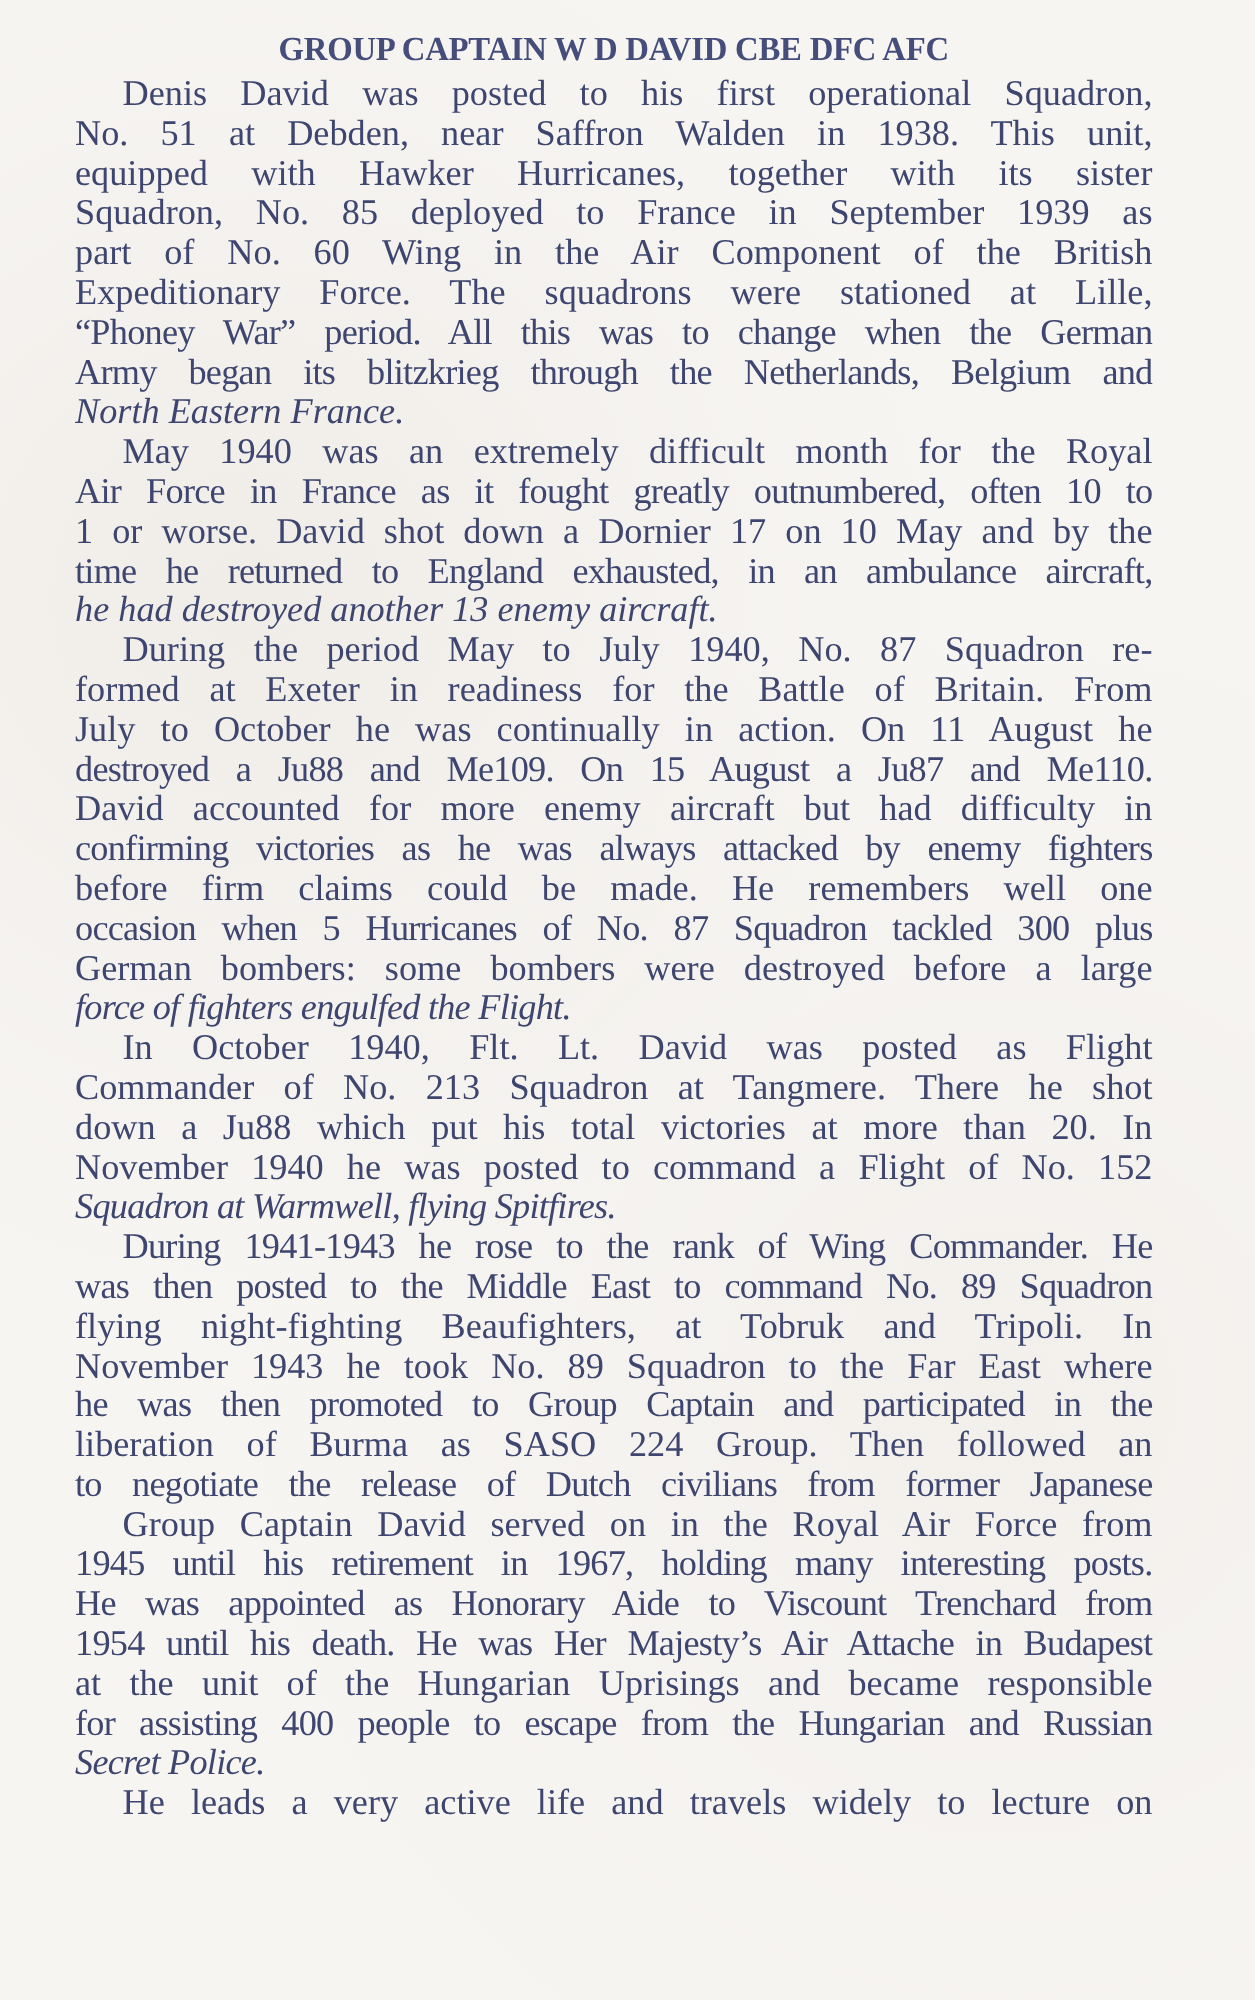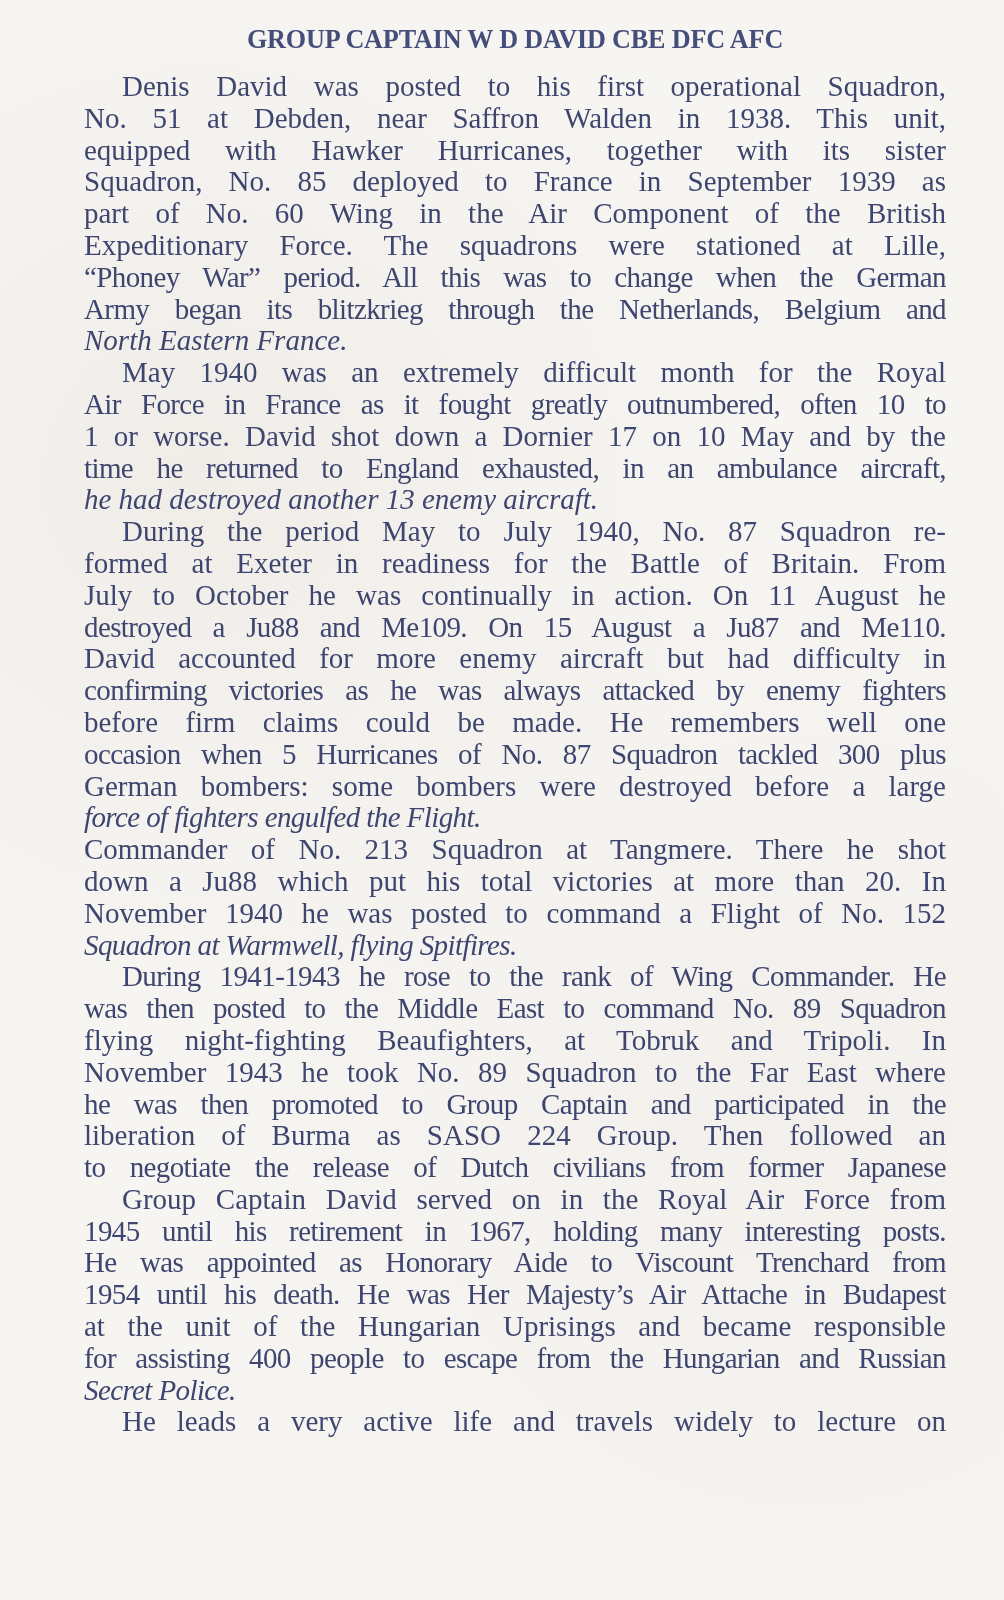--- a/index.html
+++ b/index.html
@@ -13,38 +13,38 @@
       background: #f7f5f2;
       background-image:
         radial-gradient(circle at 20% 30%, rgba(220,214,206,0.25) 0, rgba(247,245,242,0) 40%),
         radial-gradient(circle at 80% 70%, rgba(225,220,212,0.2) 0, rgba(247,245,242,0) 45%);
       font-family: "Liberation Serif", "DejaVu Serif", serif;
       color: #3e4670;
       position: relative;
     }
     .page {
       position: absolute;
-      left: 84px;
+      left: 60px;
       top: 22px;
       width: 862px;
     }
     .title {
       text-align: center;
       font-weight: bold;
       font-size: 27px;
       letter-spacing: -0.2px;
       line-height: 34px;
       height: 34px;
       color: #454d7a;
       margin-left: 0;
       transform: scaleX(0.97);
       transform-origin: center;
     }
     .lines {
-      margin-top: 15px;
+      margin-top: 4px;
     }
     .line {
       display: block;
       font-size: 29px;
       line-height: 31.8px;
       height: 31.8px;
       white-space: nowrap;
       text-align: justify;
       text-align-last: justify;
       overflow: hidden;
@@ -87,20 +87,21 @@
       <div class="line indent">During the period May to July 1940, No. 87 Squadron re-</div>
       <div class="line">formed at Exeter in readiness for the Battle of Britain. From</div>
       <div class="line">July to October he was continually in action. On 11 August he</div>
       <div class="line condensed">destroyed a Ju88 and Me109. On 15 August a Ju87 and Me110.</div>
       <div class="line">David accounted for more enemy aircraft but had difficulty in</div>
       <div class="line condensed">confirming victories as he was always attacked by enemy fighters</div>
       <div class="line">before firm claims could be made. He remembers well one</div>
       <div class="line condensed">occasion when 5 Hurricanes of No. 87 Squadron tackled 300 plus</div>
       <div class="line">German bombers: some bombers were destroyed before a large</div>
       <div class="line last condensed">force of fighters engulfed the Flight.</div>
+      <div class="line indent">In October 1940, Flt. Lt. David was posted as Flight</div>
       <div class="line">Commander of No. 213 Squadron at Tangmere. There he shot</div>
       <div class="line">down a Ju88 which put his total victories at more than 20. In</div>
       <div class="line">November 1940 he was posted to command a Flight of No. 152</div>
       <div class="line last condensed">Squadron at Warmwell, flying Spitfires.</div>
       <div class="line indent condensed">During 1941-1943 he rose to the rank of Wing Commander. He</div>
       <div class="line condensed">was then posted to the Middle East to command No. 89 Squadron</div>
       <div class="line">flying night-fighting Beaufighters, at Tobruk and Tripoli. In</div>
       <div class="line">November 1943 he took No. 89 Squadron to the Far East where</div>
       <div class="line condensed">he was then promoted to Group Captain and participated in the</div>
       <div class="line">liberation of Burma as SASO 224 Group. Then followed an</div>

